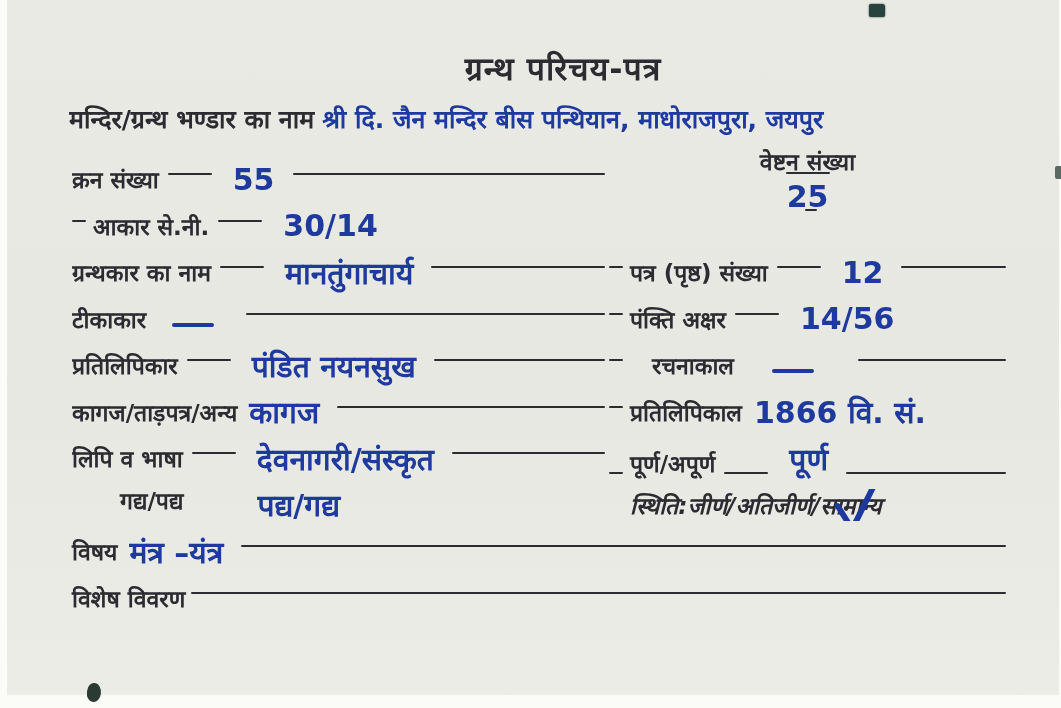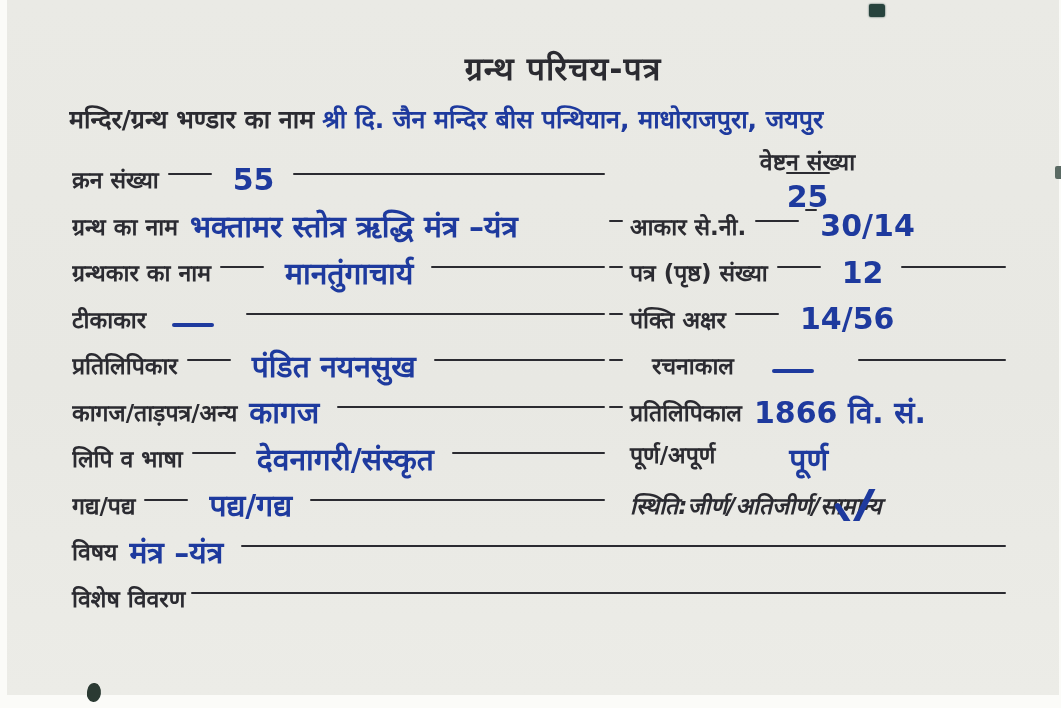--- a/index.html
+++ b/index.html
@@ -93,26 +93,20 @@
             <div class="field" style="display: flex; align-items: center; width: 100%; min-width: 0px; flex-direction: column;">
               <div class="line lead"></div>
               <span class="lbl">वेष्टन संख्या</span>
               <div class="line pre"></div>
               <span class="val">25</span>
               <div class="line tail"></div>
             </div>
           </div>
         </div>
         <div class="row">
-          <div class="col-left">
-            <div class="field" style="display: flex; align-items: center; width: 100%; min-width: 0px;">
-              <span class="lbl">ग्रन्थ का नाम</span>
-              <span class="val">भक्तामर स्तोत्र ऋद्धि मंत्र –यंत्र</span>
-            </div>
-          </div>
           <div class="col-right">
             <div class="field" style="display: flex; align-items: center; width: 100%; min-width: 0px;">
               <div class="line lead"></div>
               <span class="lbl">आकार से.नी.</span>
               <div class="line pre"></div>
               <span class="val">30/14</span>
             </div>
           </div>
         </div>
         <div class="row">
@@ -188,32 +182,32 @@
         <div class="row">
           <div class="col-left">
             <div class="field" style="display: flex; align-items: center; width: 100%; min-width: 0px;">
               <span class="lbl">लिपि व भाषा</span>
               <div class="line pre"></div>
               <span class="val">देवनागरी/संस्कृत</span>
               <div class="line tail"></div>
             </div>
           </div>
           <div class="col-right">
-            <div class="field" style="display: flex; align-items: flex-start; width: 100%; min-width: 0px;">
+            <div class="field" style="display: flex; align-items: flex-end; width: 100%; min-width: 0px;">
               <div class="line lead"></div>
               <span class="lbl">पूर्ण/अपूर्ण</span>
               <div class="line pre"></div>
               <span class="val">पूर्ण</span>
               <div class="line tail"></div>
             </div>
           </div>
         </div>
         <div class="row">
           <div class="col-left">
-            <div class="field" style="display: flex; align-items: center; width: 100%; min-width: 0px;">
+            <div class="field" style="display: flex; align-items: flex-start; width: 100%; min-width: 0px; margin-left: 48px;">
               <span class="lbl">गद्य/पद्य</span>
               <div class="line pre"></div>
               <span class="val">पद्य/गद्य</span>
               <div class="line tail"></div>
             </div>
           </div>
           <div class="col-right">
             <div class="field" style="display: flex; width: 100%; min-width: 0px; font-style: italic;">
               <div class="line lead"></div>
               <span class="lbl">स्थिति:जीर्ण/अतिजीर्ण/</span>

